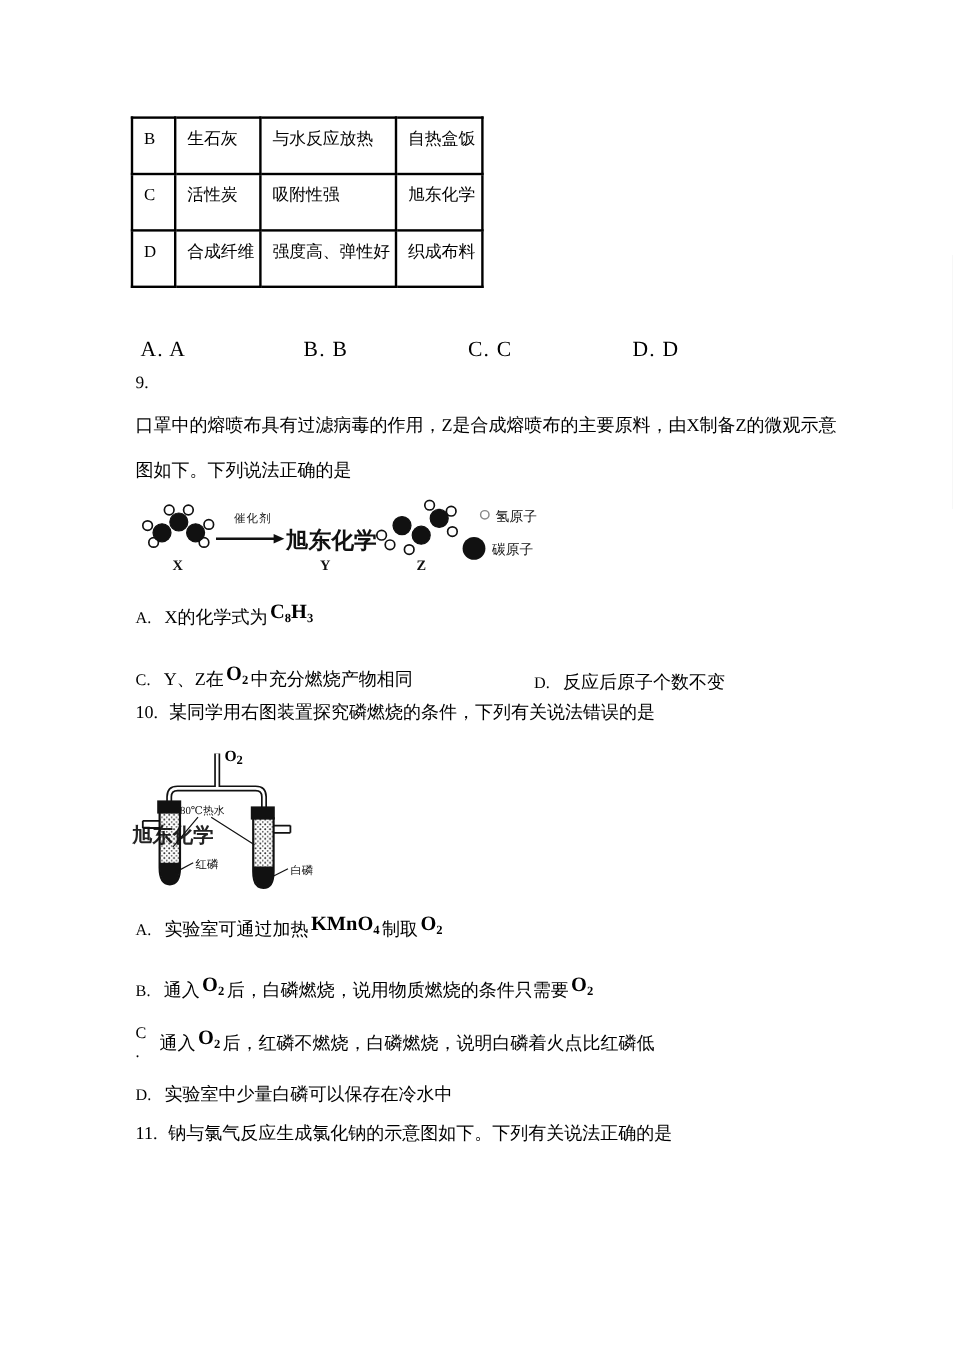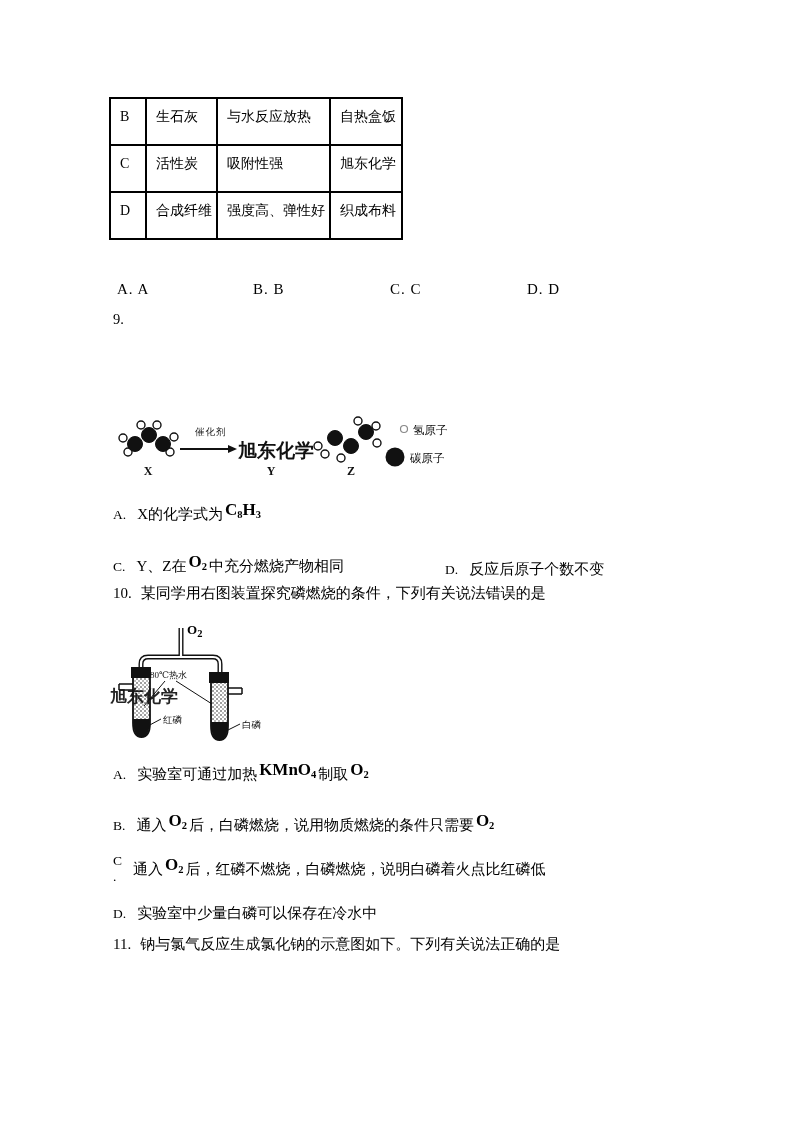--- a/index.html
+++ b/index.html
@@ -13,21 +13,21 @@
 
   
   table.qtable{border-collapse:collapse;position:absolute;left:109px;top:97px;table-layout:fixed;}
   table.qtable td{
     border:2px solid #000;vertical-align:top;
     padding:9px 4px 0 9px;font-size:14px;line-height:17px;height:36px;
     white-space:nowrap;
   }
 
   
-  .ans{position:absolute;top:281px;font-size:15px;letter-spacing:1px;white-space:pre;}
+  .ans{position:absolute;top:281px;font-size:18px;letter-spacing:1px;white-space:pre;}
 
   
   .qnum{position:absolute;font-size:14.5px;}
   .stem{position:absolute;font-size:15px;line-height:38px;width:588px;}
   .line-stem{position:absolute;font-size:15px;white-space:nowrap;}
   .line-stem .num{margin-right:9px;font-size:15px;}
 
   
   .opt{position:absolute;font-size:15px;white-space:nowrap;line-height:24px;}
   .opt .lbl{margin-right:11px;font-size:13.5px;}
@@ -79,20 +79,21 @@
     </tr>
   </tbody>
     </table>
 
   <span class="ans" style="left:117px">A. A</span>
   <span class="ans" style="left:253px">B. B</span>
   <span class="ans" style="left:390px">C. C</span>
   <span class="ans" style="left:527px">D. D</span>
 
   <span class="qnum" style="left:113px;top:311px">9.</span>
+  <div class="stem" style="left:113px;top:336px">口罩中的熔喷布具有过滤病毒的作用，Z是合成熔喷布的主要原料，由X制备Z的微观示意图如下。下列说法正确的是</div>
 
   <svg class="abs" style="left:108px;top:416px" width="375" height="66" viewBox="0 0 375 66">
 
     <g stroke="#111">
       <circle cx="15" cy="22" r="4" fill="#fff" stroke-width="1.4"></circle>
       <circle cx="20" cy="36" r="4" fill="#fff" stroke-width="1.4"></circle>
       <circle cx="33" cy="9" r="4" fill="#fff" stroke-width="1.4"></circle>
       <circle cx="49" cy="9" r="4" fill="#fff" stroke-width="1.4"></circle>
       <circle cx="66" cy="21" r="4" fill="#fff" stroke-width="1.4"></circle>
       <circle cx="62" cy="36" r="4" fill="#fff" stroke-width="1.4"></circle>

